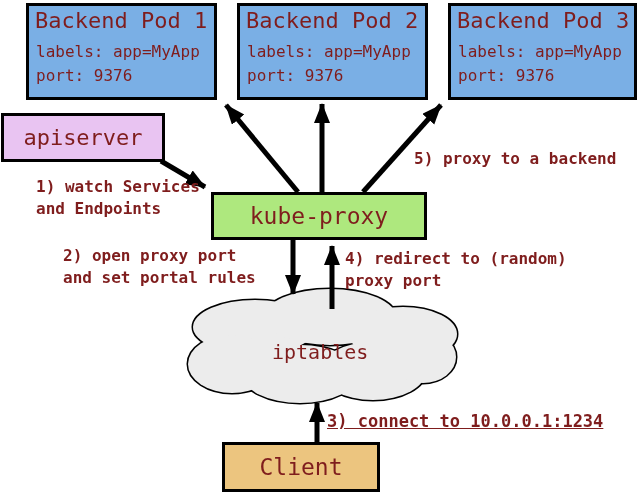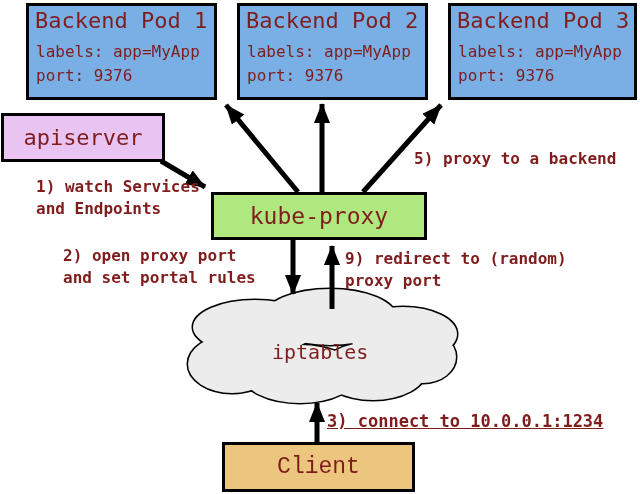--- a/index.html
+++ b/index.html
@@ -126,28 +126,28 @@
   </div>
 
   <div class="node titlebox" style="left: 1px; top: 113px; width: 164px; height: 49px; font-size: 22px; background-color: rgb(233, 196, 242);">
     <span>apiserver</span>
   </div>
 
   <div class="node titlebox" style="left: 211px; top: 192px; width: 216px; height: 48px; background-color: rgb(174, 232, 126);">
     <span>kube-proxy</span>
   </div>
 
-  <div class="node titlebox" style="left: 222px; top: 442px; width: 193px; height: 50px; background-color: rgb(236, 197, 127); font-family: Liberation Mono, monospace;">
+  <div class="node titlebox" style="left: 222px; top: 442px; width: 158px; height: 50px; background-color: rgb(236, 197, 127);">
     <span>Client</span>
   </div>
 
   <div id="iptables-label">iptables</div>
 
   <div class="annotation" style="left:12px; top:176px;margin-left:24px;">1) watch Services
 and Endpoints</div>
   <div class="annotation" style="left:63px; top:245px;">2) open proxy port
 and set portal rules</div>
   <div class="annotation" style="left:327px; top:410px; font-size:17px;text-decoration:underline;">3) connect to 10.0.0.1:1234</div>
-  <div class="annotation" style="left:345px; top:248px;">9) redirect to (random)
+  <div class="annotation" style="left:345px; top:248px;">4) redirect to (random)
 proxy port</div>
   <div class="annotation" style="left:414px; top:148px;">5) proxy to a backend</div>
 
 </div>
 
 </body></html>

